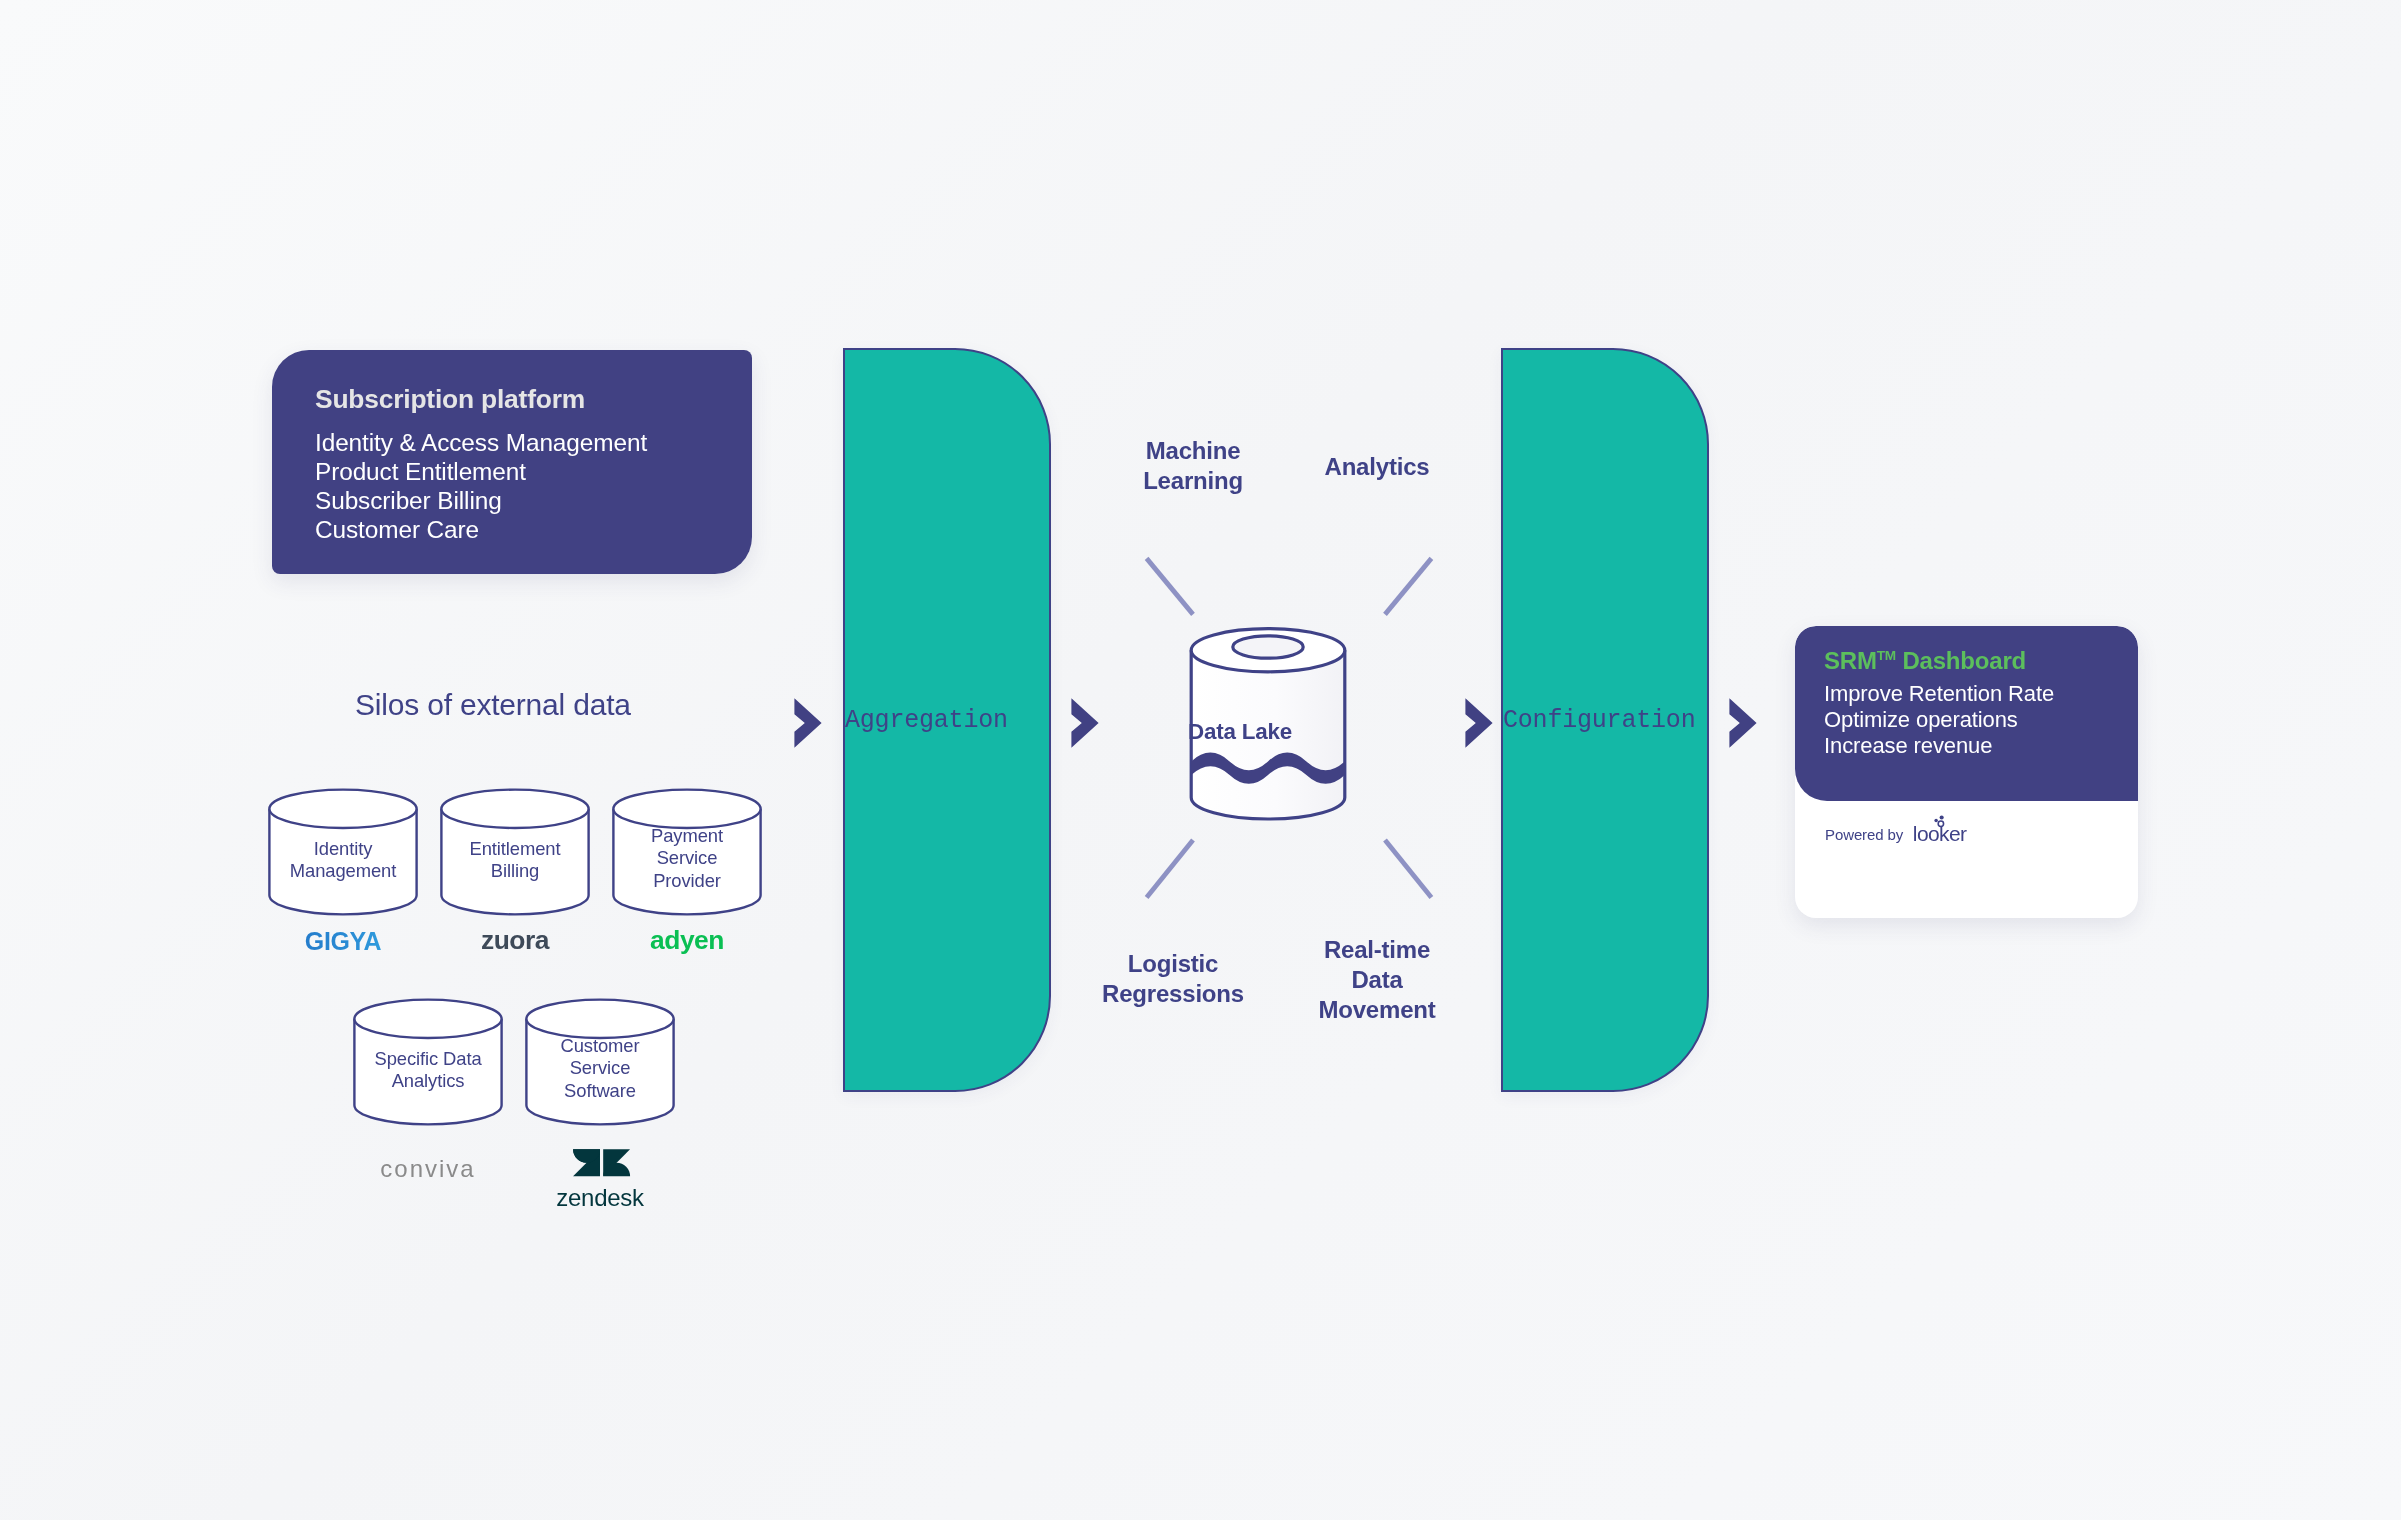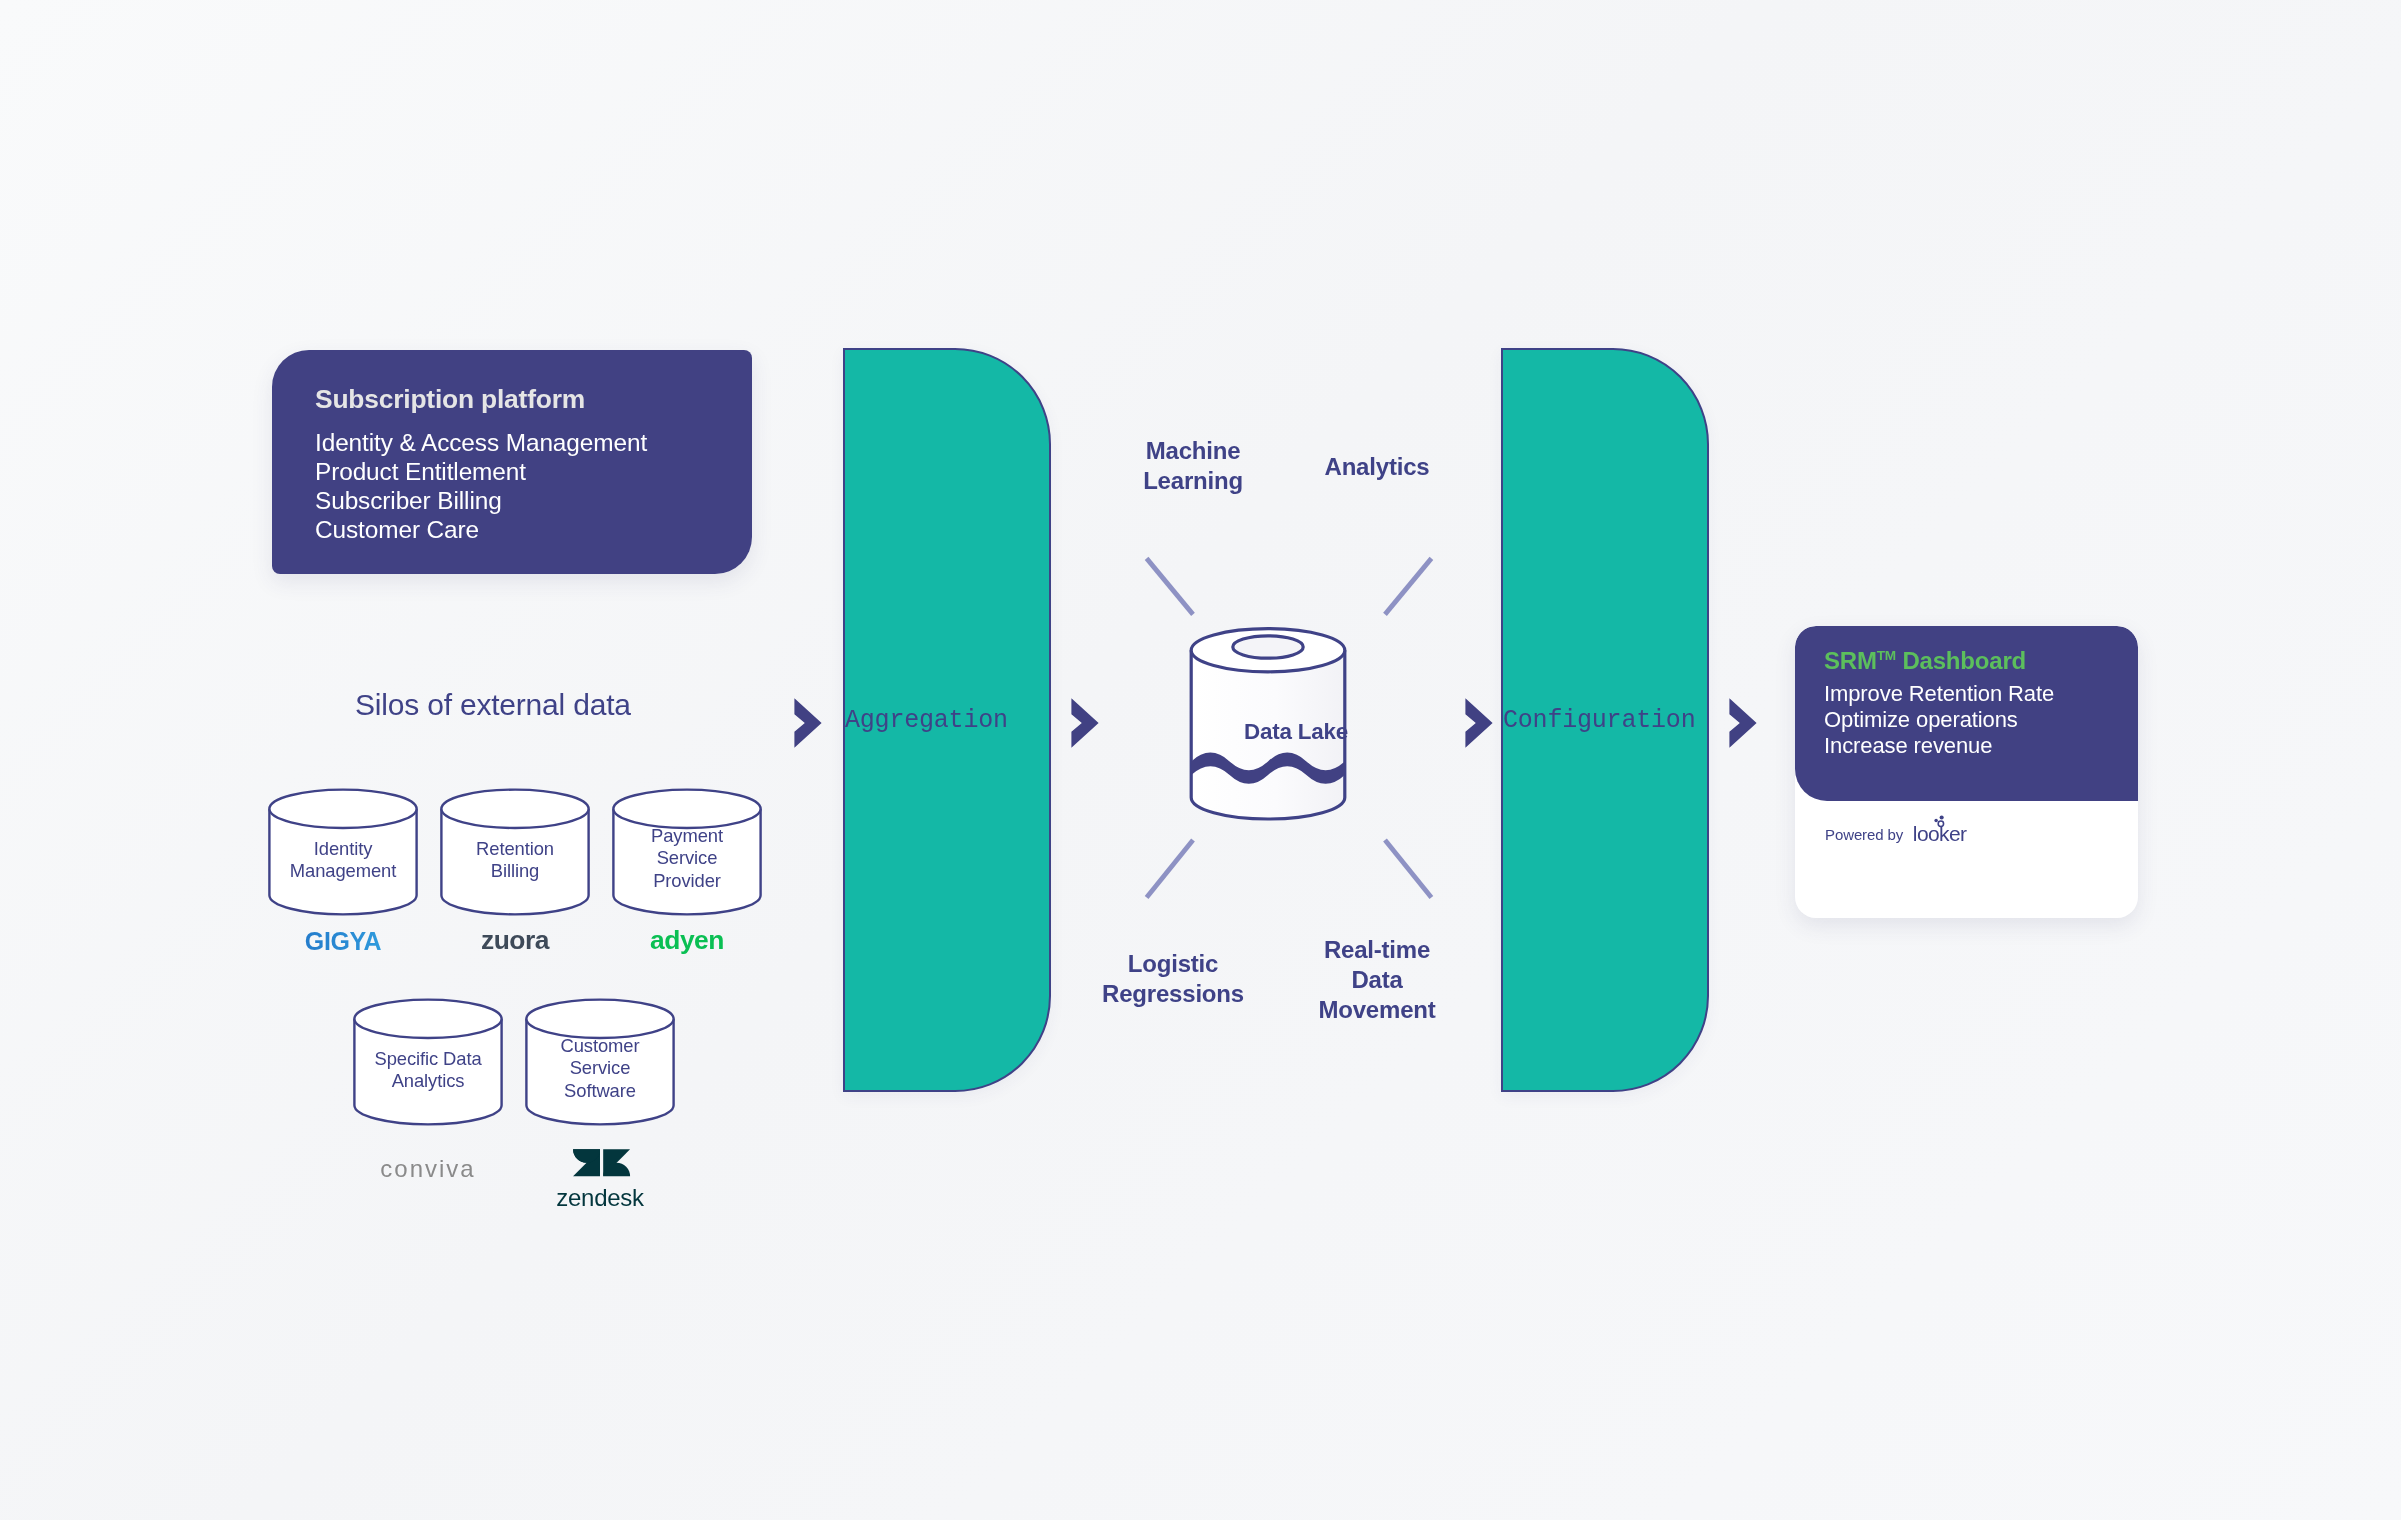--- a/index.html
+++ b/index.html
@@ -147,21 +147,21 @@
     color: #3f4287;
     font-size: 24px;
     font-weight: bold;
     line-height: 30px;
     text-align: center;
     letter-spacing: -0.2px;
   }
   .lake-name {
     position: absolute;
     width: 100%;
-    text-align: right;
+    text-align: left;
     color: #3f4287;
     font-size: 22.4px;
     font-weight: bold;
     letter-spacing: -0.2px;
     pointer-events: none;
   }
 
   
   .srm-card {
     position: absolute;
@@ -253,21 +253,21 @@
     </div>
   </div>
   <div class="logo logo-gigya" style="left:267px; top:927px; width:152px;">GIGYA</div>
 
   <div class="cyl" style="left:439px; top:788px; width:152px; height:128px;">
     <svg width="152" height="128" viewBox="0 0 190 160">
       <path d="M3 26 L3 134 A92 24 0 0 0 187 134 L187 26" fill="#ffffff" stroke="#3f4287" stroke-width="3"></path>
       <ellipse cx="95" cy="26" rx="92" ry="24" fill="#ffffff" stroke="#3f4287" stroke-width="3"></ellipse>
     </svg>
     <div class="cyl-label" style="top:50px;">
-      <div>Retention</div>
+      <div>Entitlement</div>
       <div>Billing</div>
     </div>
   </div>
   <div class="logo logo-zuora" style="left:439px; top:925px; width:152px;">zuora</div>
 
   <div class="cyl" style="left:611px; top:788px; width:152px; height:128px;">
     <svg width="152" height="128" viewBox="0 0 190 160">
       <path d="M3 26 L3 134 A92 24 0 0 0 187 134 L187 26" fill="#ffffff" stroke="#3f4287" stroke-width="3"></path>
       <ellipse cx="95" cy="26" rx="92" ry="24" fill="#ffffff" stroke="#3f4287" stroke-width="3"></ellipse>
     </svg>

